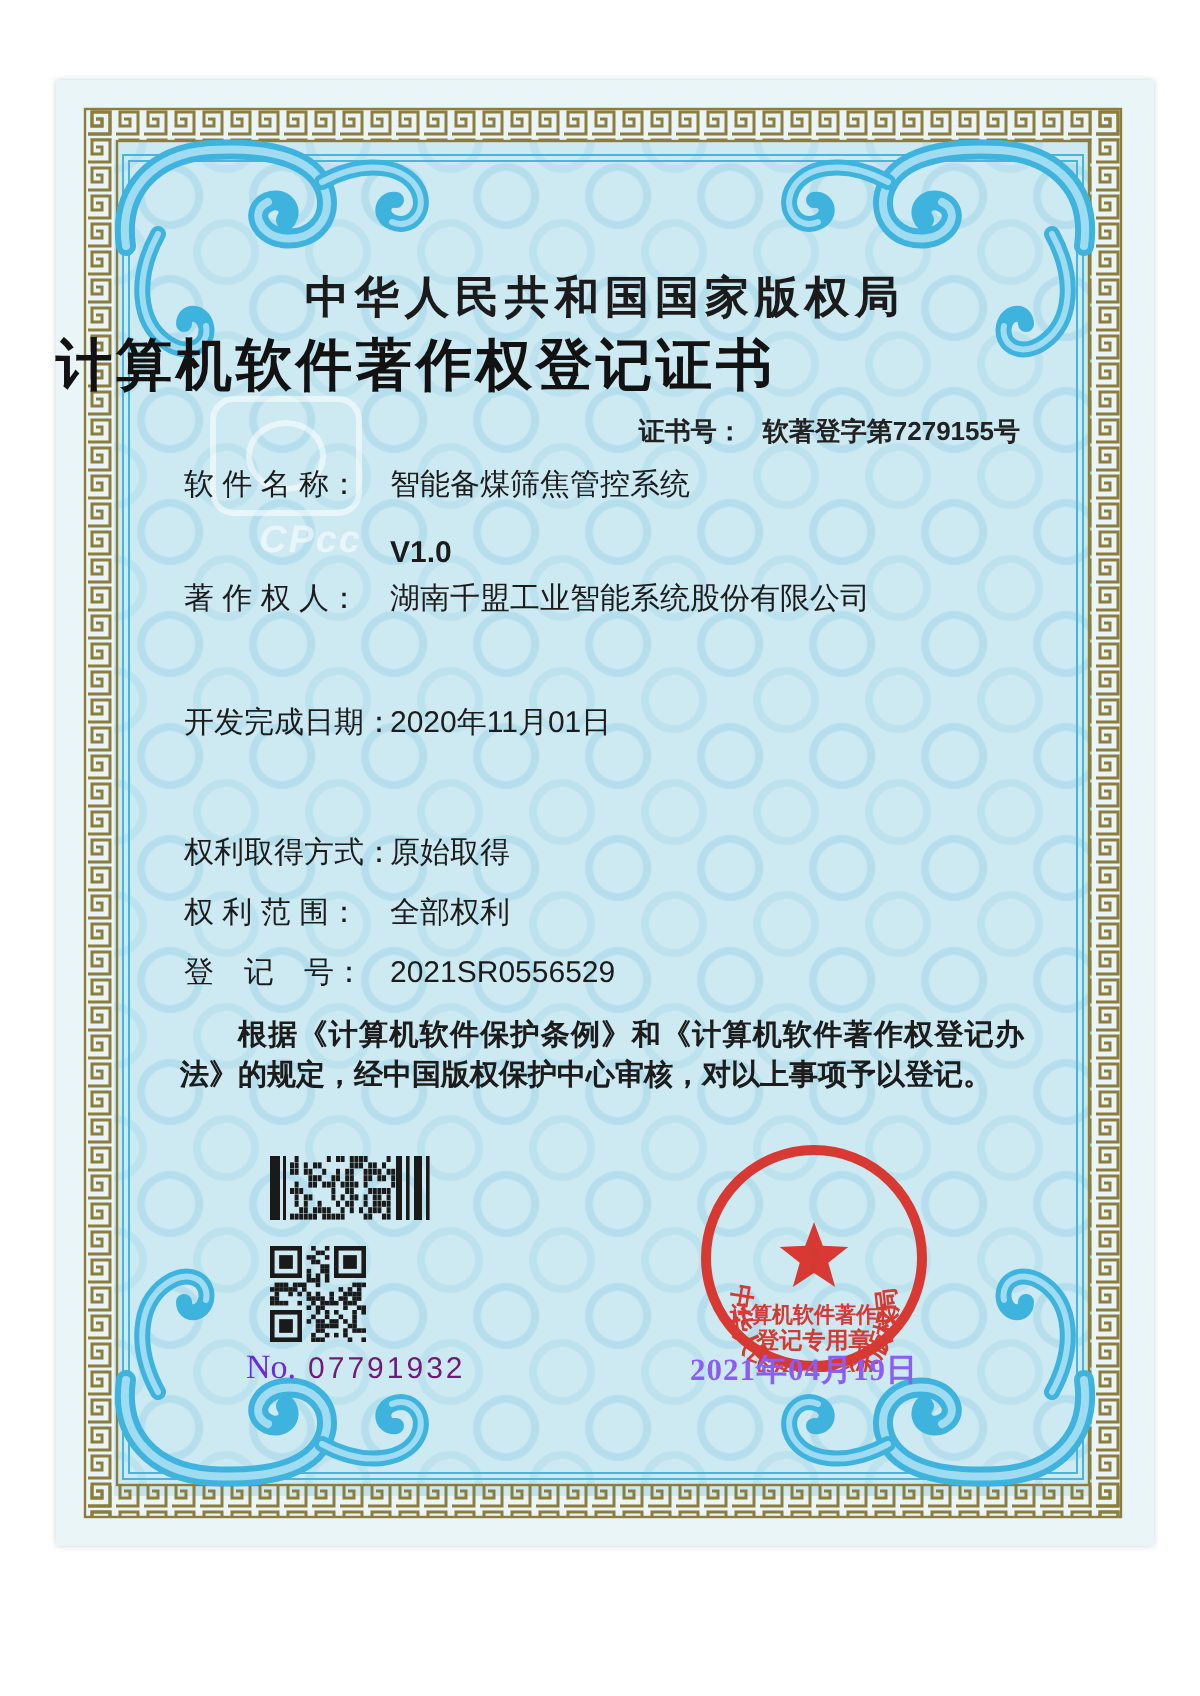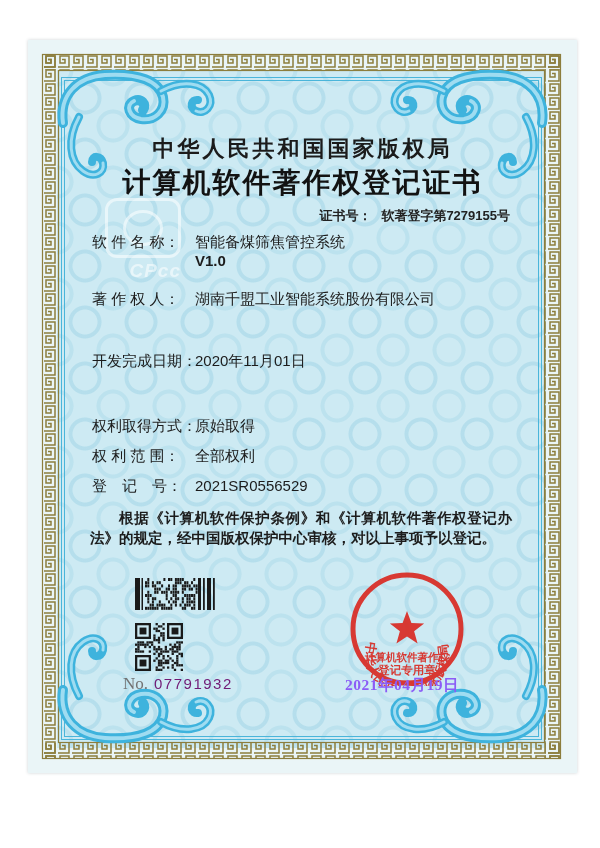--- a/index.html
+++ b/index.html
@@ -17,33 +17,33 @@
   svg.frame{position:absolute;left:0;top:0;pointer-events:none;}
   .cpcc-wm{position:absolute;left:77px;top:158px;color:rgba(255,255,255,.6);pointer-events:none;}
   .cpcc-box{width:70px;height:54px;border:3px solid rgba(255,255,255,.55);border-radius:12px;
             display:flex;align-items:center;justify-content:center;}
   .cpcc-circle{width:34px;height:30px;border:3px solid rgba(255,255,255,.55);border-radius:50%;}
   .cpcc-text{font-style:italic;font-size:19px;font-weight:bold;letter-spacing:1px;
              color:rgba(255,255,255,.55);margin-top:2px;margin-left:-4px;text-align:right;}
   .t-authority{position:absolute;left:0;top:94px;width:100%;text-align:center;
      font-family:"Liberation Serif","DejaVu Serif",serif;font-weight:bold;
      font-size:22px;letter-spacing:3px;color:#1b1b1b;white-space:nowrap;}
-  .t-title{position:absolute;left:0;top:124px;width:100%;text-align:center;
+  .t-title{position:absolute;left:0;top:124px;width:100%;
      font-family:"Liberation Serif","DejaVu Serif",serif;font-weight:bold;
      font-size:28px;letter-spacing:2px;color:#121212;white-space:nowrap;}
   .cert-no{position:absolute;right:67px;top:167px;font-size:13px;font-weight:bold;
      color:#222;white-space:nowrap;margin-left:32px;}
   .cert-no .gap{display:inline-block;width:10px;}
   .field-row{position:absolute;left:64px;font-size:15px;font-weight:normal;color:#1c1c1c;white-space:nowrap;}
   .field-row .lab{display:inline-block;width:103px;}
-  .field-extra{position:absolute;left:167px;font-size:15px;font-weight:bold;color:#1c1c1c;}
+  .field-extra{position:absolute;left:167px;font-size:15px;font-weight:bold;color:#1c1c1c;margin-top:16px;}
   .statement{position:absolute;left:62px;top:468px;width:422px;font-size:14.5px;font-weight:bold;
      color:#1c1c1c;line-height:20px;text-indent:2em;text-align:justify;}
   .serial{position:absolute;left:95px;top:634px;white-space:nowrap;}
-  .serial .no{font-family:"Liberation Serif","DejaVu Serif",serif;font-size:17px;color:#737373;}
+  .serial .no{font-family:"Liberation Serif","DejaVu Serif",serif;font-size:17px;color:#6d28d9;}
   .serial .num{font-size:15px;font-weight:normal;color:#701a75;letter-spacing:1.5px;margin-left:6px;}
   .seal{position:absolute;left:319px;top:526px;width:120px;height:120px;opacity:.92;}
   .seal-date{position:absolute;left:317px;top:635px;font-family:"Liberation Serif","DejaVu Serif",serif;
      font-size:15.5px;font-weight:bold;color:#8b5cf6;letter-spacing:.5px;white-space:nowrap;}
   .barcode{position:absolute;left:107px;top:538px;}
   .qrcode{position:absolute;left:107px;top:583px;}
 </style>
 </head>
 <body>
 

